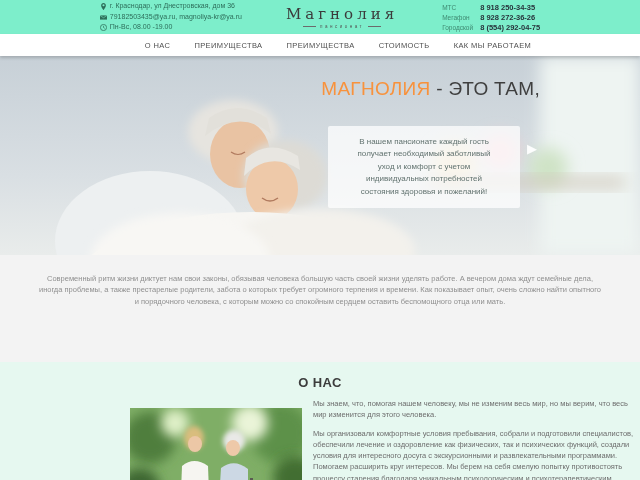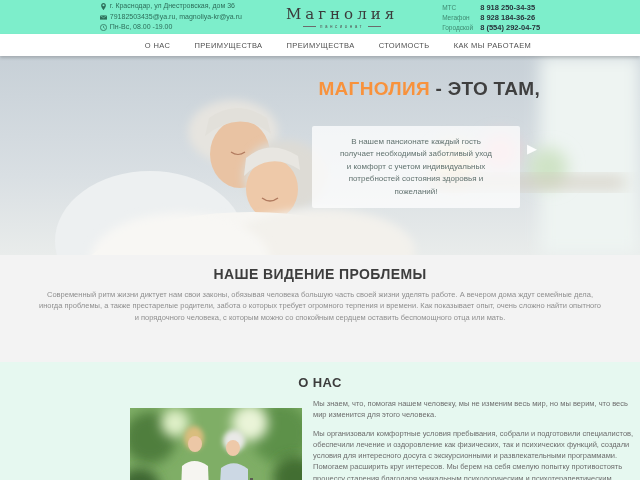--- a/index.html
+++ b/index.html
@@ -36,25 +36,25 @@
     padding-left:36px;
     box-shadow:0 2px 3px rgba(0,0,0,0.18);
   }
   .nav-item { font-size:7.5px; color:#4f4f4f; letter-spacing:0.4px; cursor:pointer; white-space:nowrap; }
 
   
   .hero { position:relative; height:199px; overflow:hidden; background:#ccd4da; }
   .hero svg.heroart { position:absolute; inset:0; display:block; }
   .hero-title {
     position:absolute; top:22px; right:100px; text-align:center;
-    font-size:19px; font-weight:bold; line-height:1.18; color:#3f3f3f; letter-spacing:0.3px;
+    font-size:19px; font-weight:normal; line-height:1.18; color:#3f3f3f; letter-spacing:0.3px;
   }
   .hero-title .accent { color:#f8923c; }
   .hero-caption {
-    position:absolute; top:70px; right:120px; width:208px;
+    position:absolute; top:70px; right:120px; width:192px;
     background:rgba(255,255,255,0.74); border-radius:2px;
     padding:10px 28px; text-align:center;
     font-size:8px; line-height:1.55; color:#61726f;
   }
   .hero-next {
     position:absolute; top:84px; right:100px; width:16px; height:18px;
     color:rgba(255,255,255,0.95); font-size:13px; line-height:18px; text-align:center;
     cursor:pointer; user-select:none;
   }
 
@@ -109,21 +109,21 @@
         <i></i>
         <span>пансионат</span>
         <i></i>
       </div>
     </div>
 
     <div class="phones">
       <span class="ph-label">МТС</span>
       <span class="ph-num">8 918 250-34-35</span>
       <span class="ph-label">Мегафон</span>
-      <span class="ph-num">8 928 184-36-26</span>
+      <span class="ph-num">8 928 272-36-26</span>
       <span class="ph-label">Городской</span>
       <span class="ph-num">8 (554) 292-04-75</span>
     </div>
   </div>
 
   <div class="nav">
     <span class="nav-item">О НАС</span>
     <span class="nav-item">ПРЕИМУЩЕСТВА</span>
     <span class="nav-item">ПРЕИМУЩЕСТВА</span>
     <span class="nav-item">СТОИМОСТЬ</span>
@@ -171,21 +171,20 @@
     <div class="hero-title">
       <span class="accent">МАГНОЛИЯ</span><span> - ЭТО ТАМ,</span><br>
     </div>
 
     <div class="hero-caption">В нашем пансионате каждый гость получает необходимый заботливый уход и комфорт с учетом индивидуальных потребностей состояния здоровья и пожеланий!</div>
 
     <div class="hero-next">▶</div>
   </div>
 
   <div class="vision">
-    <h2>НАШЕ ВИДЕНИЕ ПРОБЛЕМЫ</h2>
     <p>Современный ритм жизни диктует нам свои законы, обязывая человека большую часть своей жизни уделять работе. А вечером дома ждут семейные дела, иногда проблемы, а также престарелые родители, забота о которых требует огромного терпения и времени. Как показывает опыт, очень сложно найти опытного и порядочного человека, с которым можно со спокойным сердцем оставить беспомощного отца или мать.</p>
   </div>
 
   <div class="about">
     <h2>О НАС</h2>
     <div class="about-row">
       <div class="about-photo">
         <svg width="172" height="110" viewBox="0 0 172 110" preserveAspectRatio="none">
           <defs>
             <filter id="gb" x="-60%" y="-60%" width="220%" height="220%">

